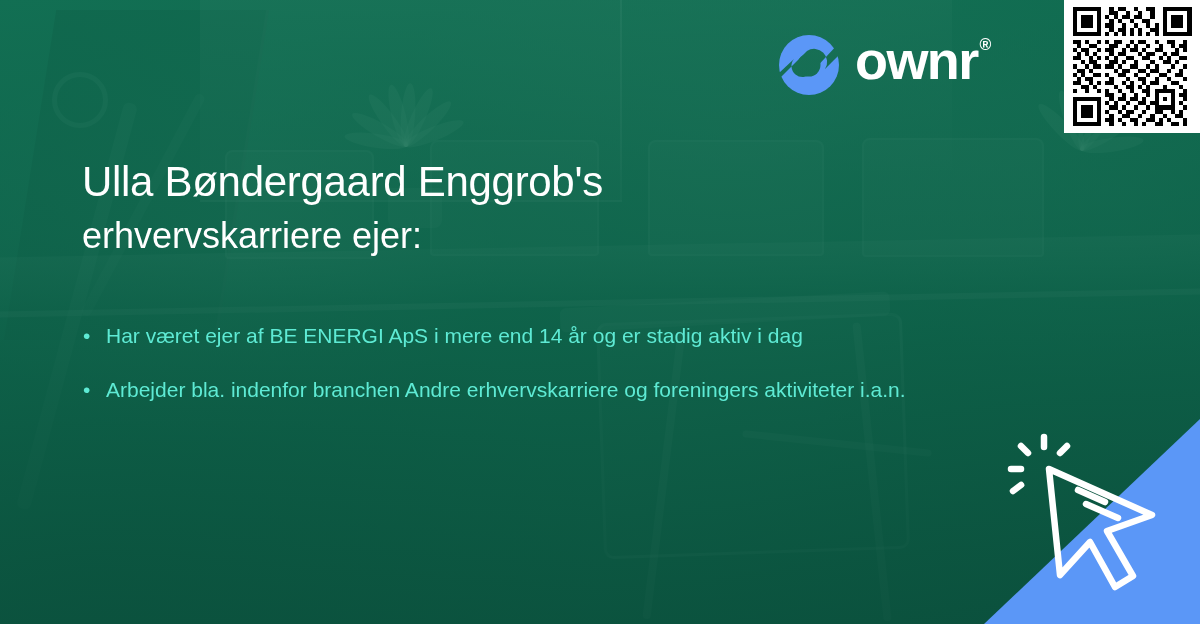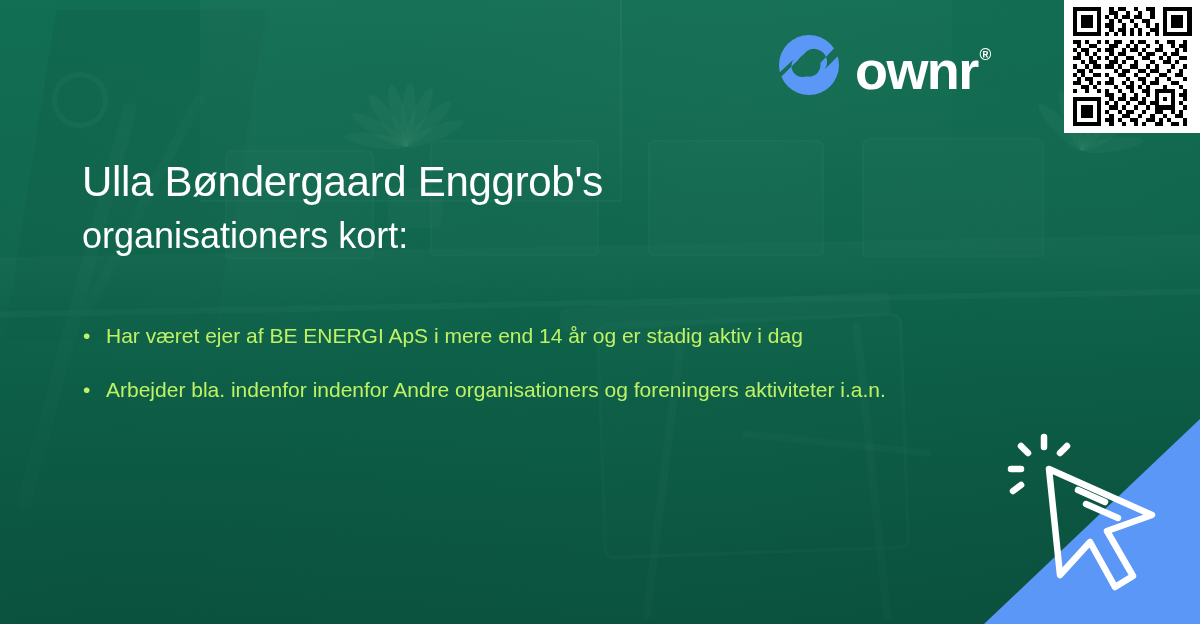--- a/index.html
+++ b/index.html
@@ -176,21 +176,21 @@
     position: absolute;
     inset: 0;
     background: linear-gradient(178deg, rgba(16,110,82,0.80) 0%, rgba(14,100,75,0.84) 45%, rgba(11,82,62,0.90) 100%);
   }
 
   
   .logo {
     position: absolute;
     left: 777px; top: 33px;
     display: flex;
-    align-items: flex-end;
+    align-items: flex-start;
     gap: 14px;
   }
   .logo-mark { width: 64px; height: 64px; display: block; }
   .logo-word {
     display: flex;
     align-items: flex-start;
     color: #ffffff;
     font-size: 54px;
     font-weight: bold;
     letter-spacing: -1.6px;
@@ -236,21 +236,21 @@
     margin: 6px 0 0 0;
   }
 
   .bullets {
     position: absolute;
     left: 80px; top: 316px;
     width: 880px;
     list-style: none;
     margin: 0;
     padding: 0;
-    color: #bef264;
+    color: #5eead4;
   }
   .bullets li {
     position: relative;
     padding-left: 26px;
     font-size: 21px;
     line-height: 1.95;
     margin-bottom: 13px;
   }
   .bullets li::before {
     content: "\2022";
@@ -563,26 +563,26 @@
           <rect x="17" y="28" width="1" height="1"></rect>
         <rect x="20" y="28" width="2" height="1"></rect>
           <rect x="24" y="28" width="2" height="1"></rect>
         <rect x="27" y="28" width="1" height="1"></rect>
       </g>
     </svg>
   </div>
 
   <div class="headline">
     <div class="l1">Ulla Bøndergaard Enggrob's</div>
-    <div class="l2">organisationers kort:</div>
+    <div class="l2">erhvervskarriere ejer:</div>
   </div>
 
   <ul class="bullets">
     <li>Har været ejer af BE ENERGI ApS i mere end 14 år og er stadig aktiv i dag</li>
-    <li>Arbejder bla. indenfor indenfor Andre organisationers og foreningers aktiviteter i.a.n.</li>
+    <li>Arbejder bla. indenfor branchen Andre erhvervskarriere og foreningers aktiviteter i.a.n.</li>
   </ul>
 
   <div class="corner">
     <svg width="216" height="205" viewBox="0 0 216 205">
       <polygon points="216,0 216,205 0,205" fill="#5b97f7"></polygon>
       <g fill="none" stroke="#ffffff" stroke-width="6.5" stroke-linecap="round" stroke-linejoin="round">
         <path d="M65 50 L168 96 L123 112 L149 157 L131 168 L106 123 L76 156 Z"></path>
         <line x1="94" y1="71" x2="121" y2="83"></line>
         <line x1="102" y1="85" x2="134" y2="99"></line>
         <line x1="60" y1="28" x2="60" y2="18"></line>

